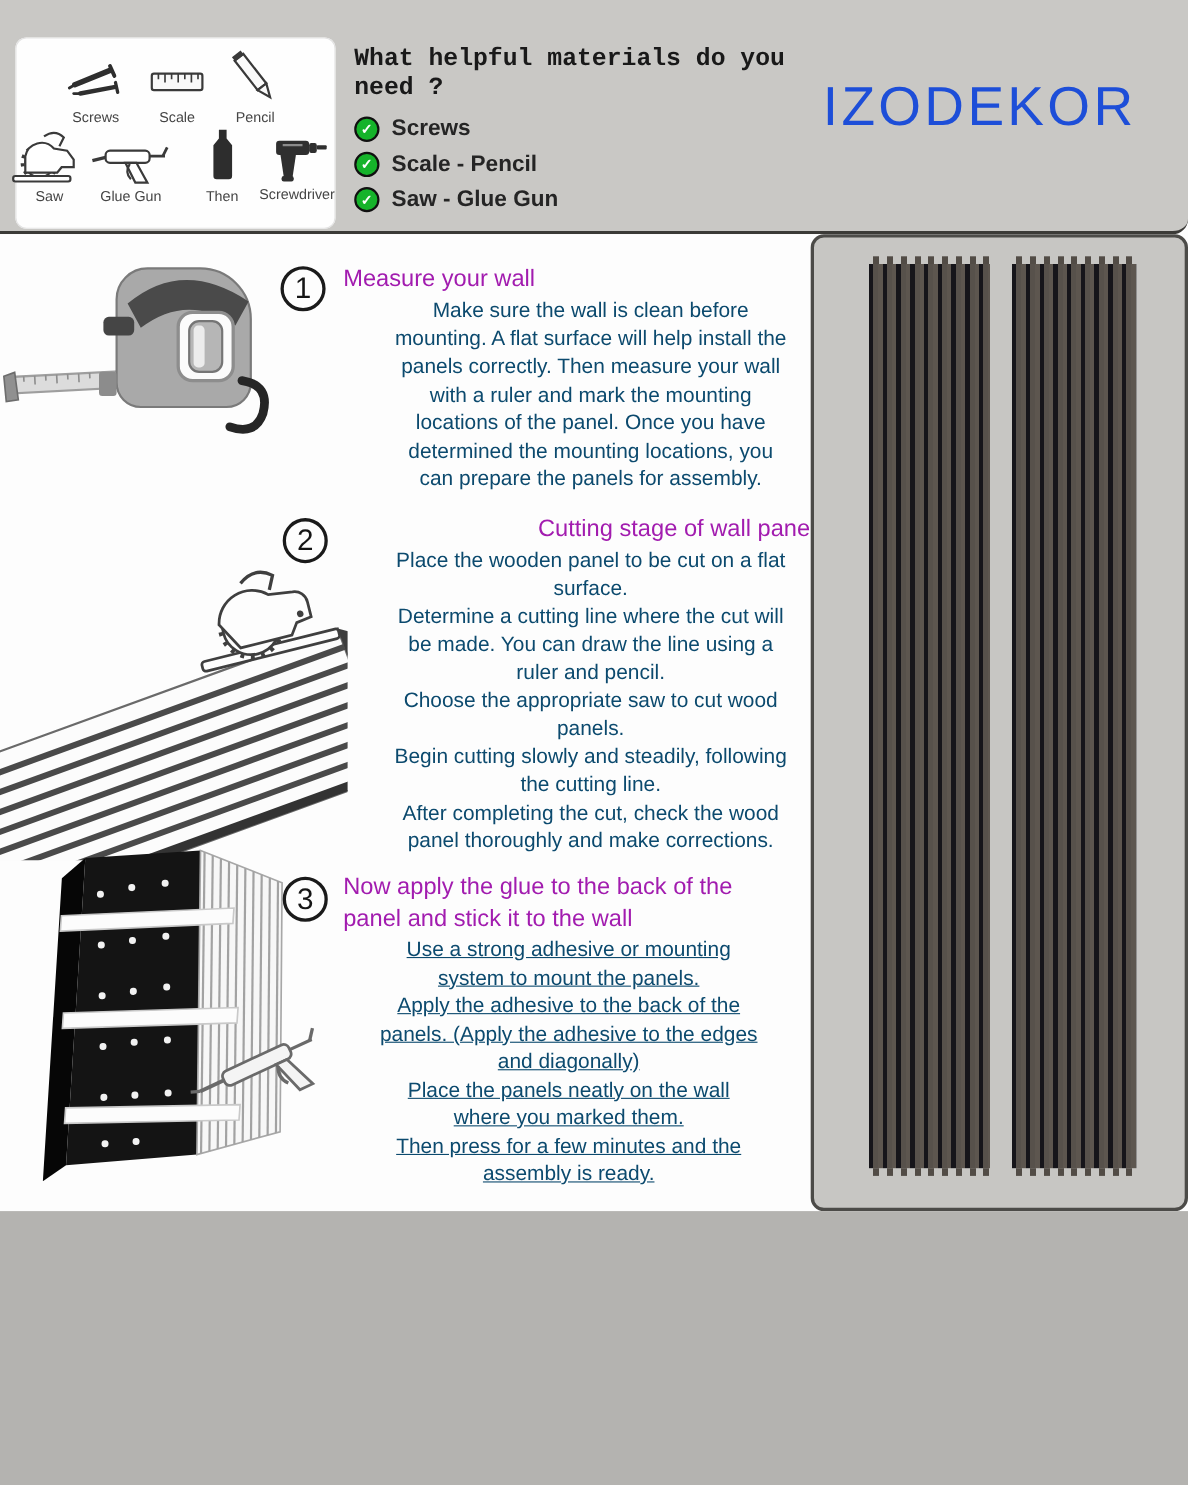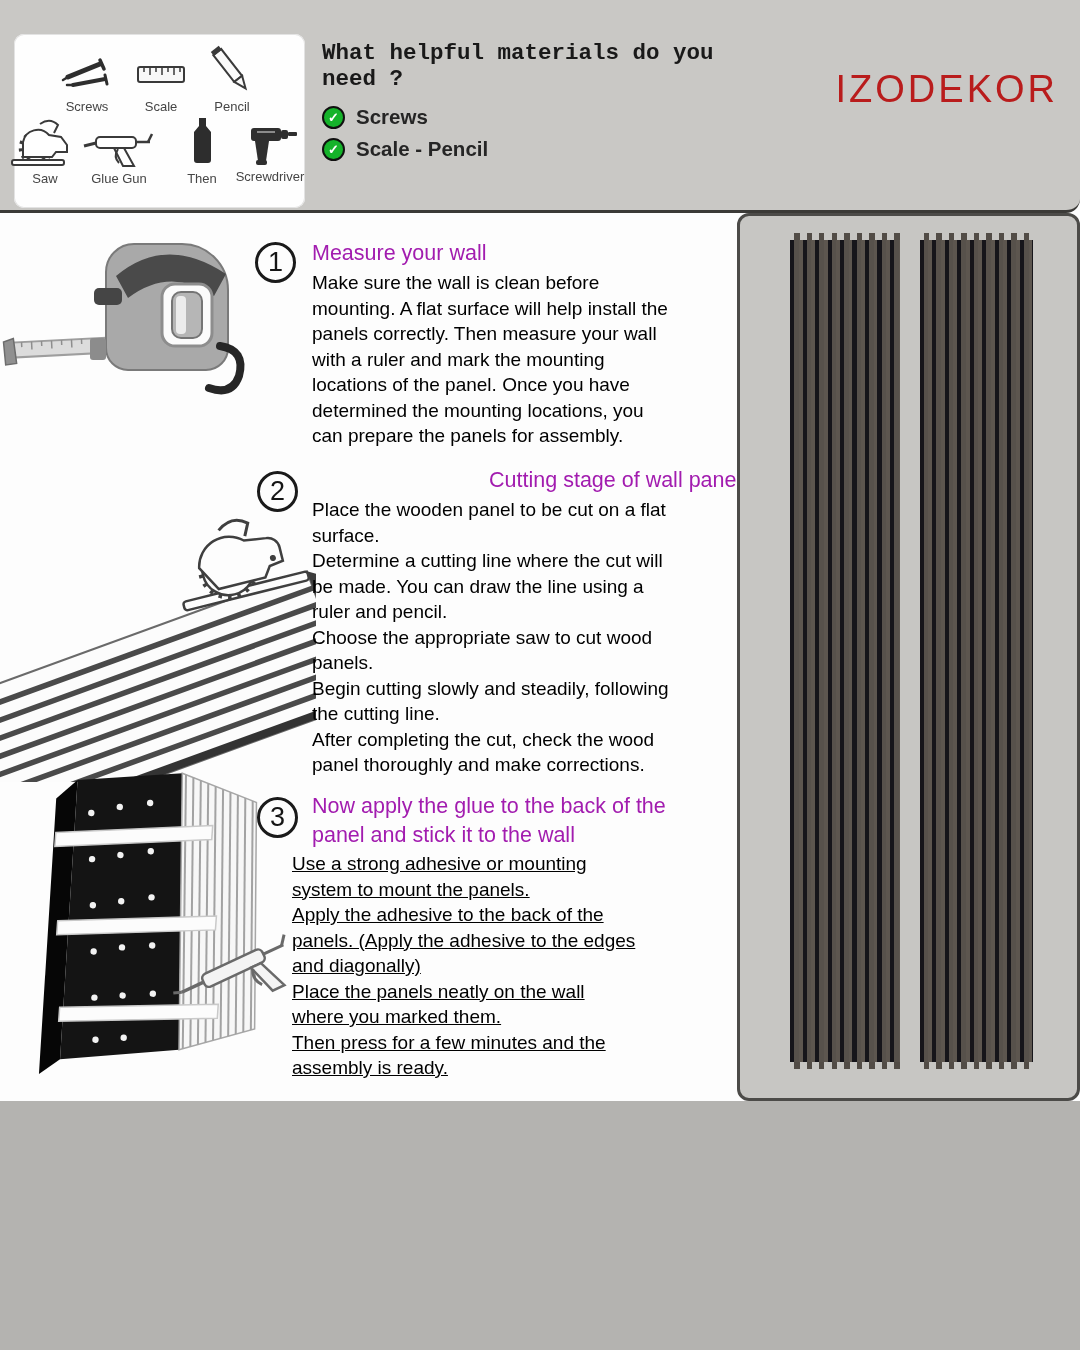--- a/index.html
+++ b/index.html
@@ -28,36 +28,36 @@
   .checklist{list-style:none;margin:0;padding:0;display:flex;flex-direction:column;gap:8px;}
   .checklist li{display:flex;align-items:center;}
   .check{
     width:23px;height:23px;border-radius:50%;background:#15b32a;border:2px solid #101010;
     box-sizing:border-box;display:inline-flex;align-items:center;justify-content:center;flex:0 0 auto;
   }
   .check::after{content:"✓";color:#ffffff;font-size:13px;font-weight:bold;line-height:1;}
   .check-label{font-size:20.5px;font-weight:600;color:#252525;margin-left:11px;}
 
   .logo{
-    left:748px;top:68px;width:310px;text-align:right;
-    font-size:38px;font-weight:300;letter-spacing:3px;color:#b91c1c;white-space:nowrap;
+    left:748px;top:68px;width:310px;text-align:left;
+    font-size:50px;font-weight:300;letter-spacing:3px;color:#1d4ed8;white-space:nowrap;
   }
 
   
   .main-area{left:0;top:213px;width:1080px;height:888px;background:#fdfdfd;}
   .step-circle{
     width:41px;height:41px;border:3.5px solid #1a1a1a;border-radius:50%;box-sizing:border-box;
     display:flex;align-items:center;justify-content:center;
     font-size:27px;color:#151515;font-weight:400;background:#fdfdfd;
   }
   .step-title{
     width:440px;font-size:21.5px;font-weight:normal;color:#a21caf;line-height:29px;white-space:pre-line;
   }
   .step-body{
-    width:450px;font-size:19px;color:#000000;line-height:25.5px;white-space:pre-line;
+    width:450px;font-size:19px;color:#0c4a6e;line-height:25.5px;white-space:pre-line;text-align:center;
   }
   .illus{position:absolute;}
 
   
   .panel-display{
     left:737px;top:213px;width:343px;height:888px;box-sizing:border-box;
     background:#c7c6c3;border:3px solid #4c4b48;border-radius:12px;
   }
   .slat-panel{
     position:absolute;top:24px;height:822px;
@@ -161,20 +161,24 @@
   <div class="abs materials">
     <h1 class="materials-title">What helpful materials do you need ?</h1>
     <ul class="checklist">
       <li>
         <span class="check"></span>
         <span class="check-label">Screws</span>
       </li>
       <li>
         <span class="check"></span>
         <span class="check-label">Scale - Pencil</span>
+      </li>
+      <li>
+        <span class="check"></span>
+        <span class="check-label">Saw - Glue Gun</span>
       </li>
     </ul>
   </div>
 
   <div class="abs logo">IZODEKOR</div>
 </div>
 
 <div class="abs main-area">
 
   <svg class="illus" style="left:2px;top:17px;" width="252" height="200" viewBox="0 0 252 200">

